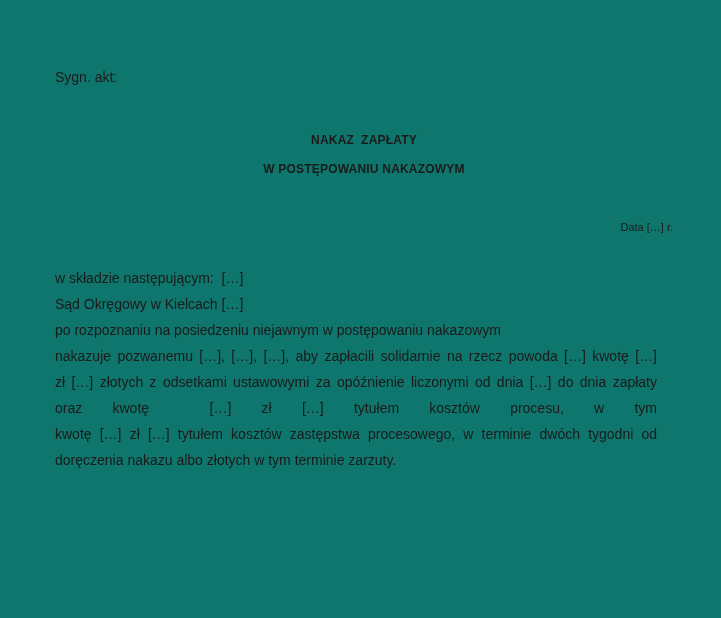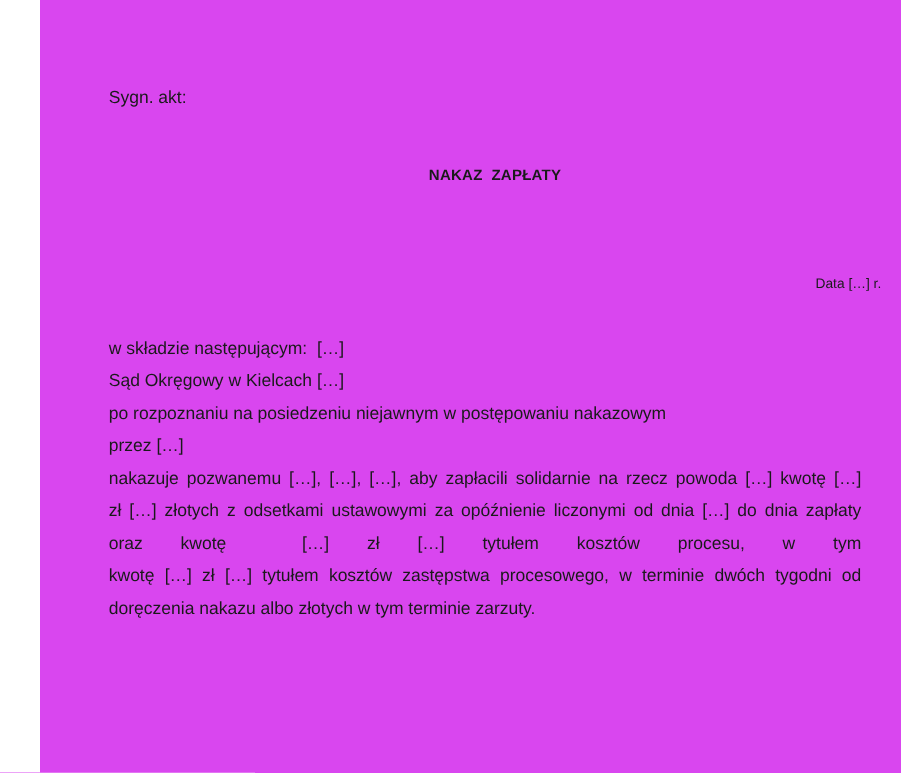--- a/index.html
+++ b/index.html
@@ -6,22 +6,21 @@
   body {
     width: 721px; height: 618px;
     background: #ffffff;
     font-family: "Liberation Sans", "DejaVu Sans", sans-serif;
     color: #1a1a1a;
     position: relative;
     overflow: hidden;
   }
   .page {
     position: absolute; inset: 0;
-    background: #d946ef;
-    margin-left: 32px;
+    background: #0f766e;
   }
   .sygn {
     position: absolute;
     left: 55px; top: 69px;
     font-size: 14px; line-height: 17px;
     white-space: pre;
   }
   .title-block {
     position: absolute;
     left: 55px; top: 126px; width: 618px;
@@ -55,29 +54,29 @@
 </style>
 </head>
 <body>
 
 <div class="page">
 
   <div class="sygn">Sygn. akt:</div>
 
   <div class="title-block">
     <div class="title-line">NAKAZ&nbsp; ZAPŁATY</div>
+    <div class="title-line">W POSTĘPOWANIU NAKAZOWYM</div>
   </div>
 
   <div class="date-line">Data […] r.</div>
 
   <div class="body-block">
     <div class="body-line">w składzie następującym:&nbsp; […]</div>
     <div class="body-line">Sąd Okręgowy w Kielcach […]</div>
     <div class="body-line">po rozpoznaniu na posiedzeniu niejawnym w postępowaniu nakazowym</div>
-    <div class="body-line">przez […]</div>
     <div class="body-line just">nakazuje pozwanemu […], […], […], aby zapłacili solidarnie na rzecz powoda […] kwotę […]</div>
     <div class="body-line just">zł […] złotych z odsetkami ustawowymi za opóźnienie liczonymi od dnia […] do dnia zapłaty</div>
     <div class="body-line just">oraz kwotę&nbsp; […] zł […] tytułem kosztów procesu, w tym</div>
     <div class="body-line just">kwotę […] zł […] tytułem kosztów zastępstwa procesowego, w terminie dwóch tygodni od</div>
     <div class="body-line">doręczenia nakazu albo złotych w tym terminie zarzuty.</div>
   </div>
 
 </div>
 
 </body></html>

